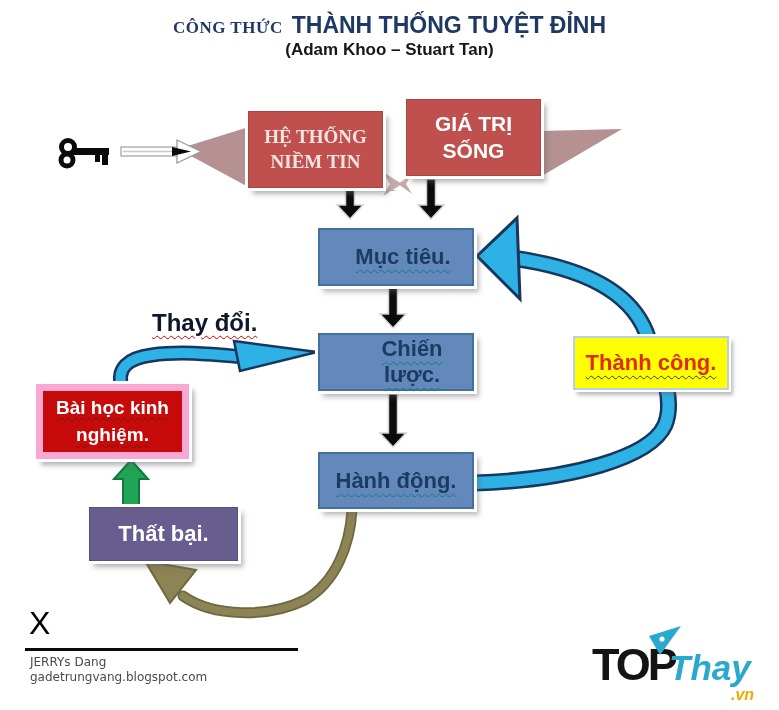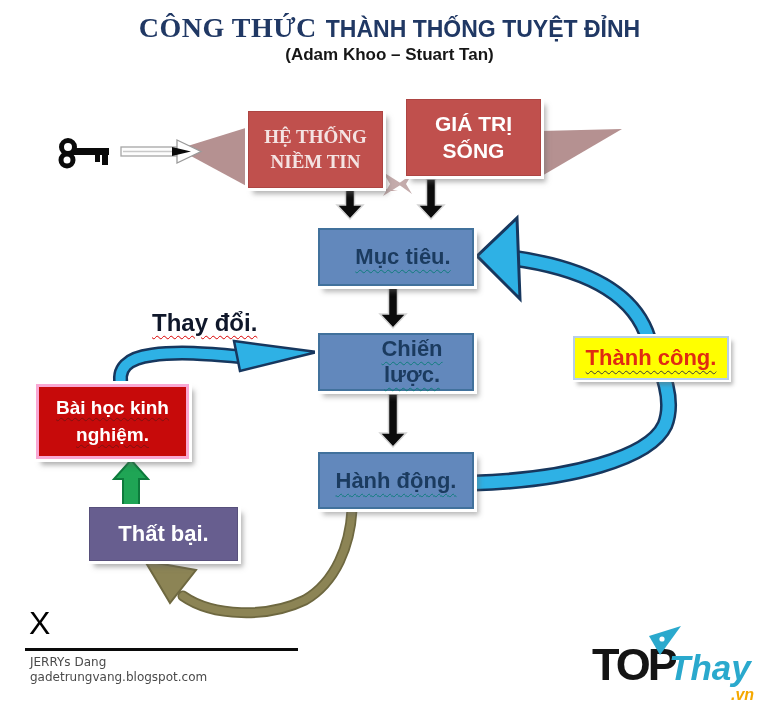--- a/index.html
+++ b/index.html
@@ -2,21 +2,21 @@
 <html><head>
 <meta charset="utf-8">
 <style>
   html,body{margin:0;padding:0;background:#fff;}
   .canvas{position:relative;width:779px;height:710px;background:#ffffff;overflow:hidden;
           font-family:"Liberation Sans",sans-serif;}
   .art{position:absolute;left:0;top:0;z-index:1;}
 
   
   .title-wrap{position:absolute;top:12px;left:0;width:100%;text-align:center;z-index:3;color:#203864;}
-  .title-part1{font-family:"Liberation Serif",serif;font-weight:bold;font-size:28px;letter-spacing:.5px;}
+  .title-part1{font-family:"Liberation Serif",serif;font-weight:bold;font-size:17px;letter-spacing:.5px;}
   .title-part2{font-family:"Liberation Sans",sans-serif;font-weight:bold;font-size:23px;margin-left:9px;}
   .subtitle{font-weight:bold;font-size:17px;color:#161616;margin-top:1px;}
 
   
   .node{position:absolute;box-sizing:border-box;display:flex;align-items:center;justify-content:center;
         text-align:center;font-weight:bold;z-index:2;}
 
   .node-belief{left:248px;top:99px;width:135px;height:77px;background:#C0504D;border:1px solid #b34understood;
   }
   
@@ -26,24 +26,24 @@
   .node-values{left:406px;top:99px;width:135px;height:77px;background:#C0504D;border:1px solid #ad4543;
         color:#ffffff;font-size:21px;line-height:1.25;
         box-shadow:0 0 0 3px #ffffff,5px 6px 5px rgba(105,105,105,.5);}
 
   .node-blue{background:#6288BC;border:2px solid #41719C;color:#1B3B5F;font-size:22px;
         box-shadow:0 0 0 3px #ffffff,5px 6px 5px rgba(100,100,100,.45);}
   .node-goal{left:318px;top:228px;width:156px;height:58px;padding-left:14px;}
   .node-strategy{left:318px;top:333px;width:156px;height:58px;padding-left:32px;}
   .node-action{left:318px;top:452px;width:156px;height:57px;}
 
-  .node-success{left:573px;top:336px;width:156px;height:44px;background:#FFFF00;border:2px solid #B7CFE8;
+  .node-success{left:573px;top:336px;width:156px;height:54px;background:#FFFF00;border:2px solid #B7CFE8;
         color:#E02B12;font-size:22px;box-shadow:0 0 0 2px #ffffff,4px 5px 4px rgba(100,100,100,.45);}
 
-  .node-lesson{left:36px;top:384px;width:153px;height:75px;background:#C70A0A;border:3px solid #f9a8d4;
+  .node-lesson{left:36px;top:384px;width:153px;height:75px;background:#C70A0A;border:7px solid #f9a8d4;
         color:#ffffff;font-size:19px;line-height:1.4;
         box-shadow:0 0 0 3px #ffffff,5px 6px 5px rgba(95,95,95,.5);}
 
   .node-failure{left:89px;top:507px;width:149px;height:54px;background:#675E8F;border:1px solid #57507b;
         color:#ffffff;font-size:22px;box-shadow:0 0 0 3px #ffffff,5px 6px 5px rgba(100,100,100,.5);}
 
   
   .sq-teal{text-decoration-line:underline;text-decoration-style:wavy;text-decoration-color:#0E7C7C;
            text-decoration-thickness:1px;text-underline-offset:5px;}
   .sq-dark{text-decoration-line:underline;text-decoration-style:wavy;text-decoration-color:#3a3a3a;

